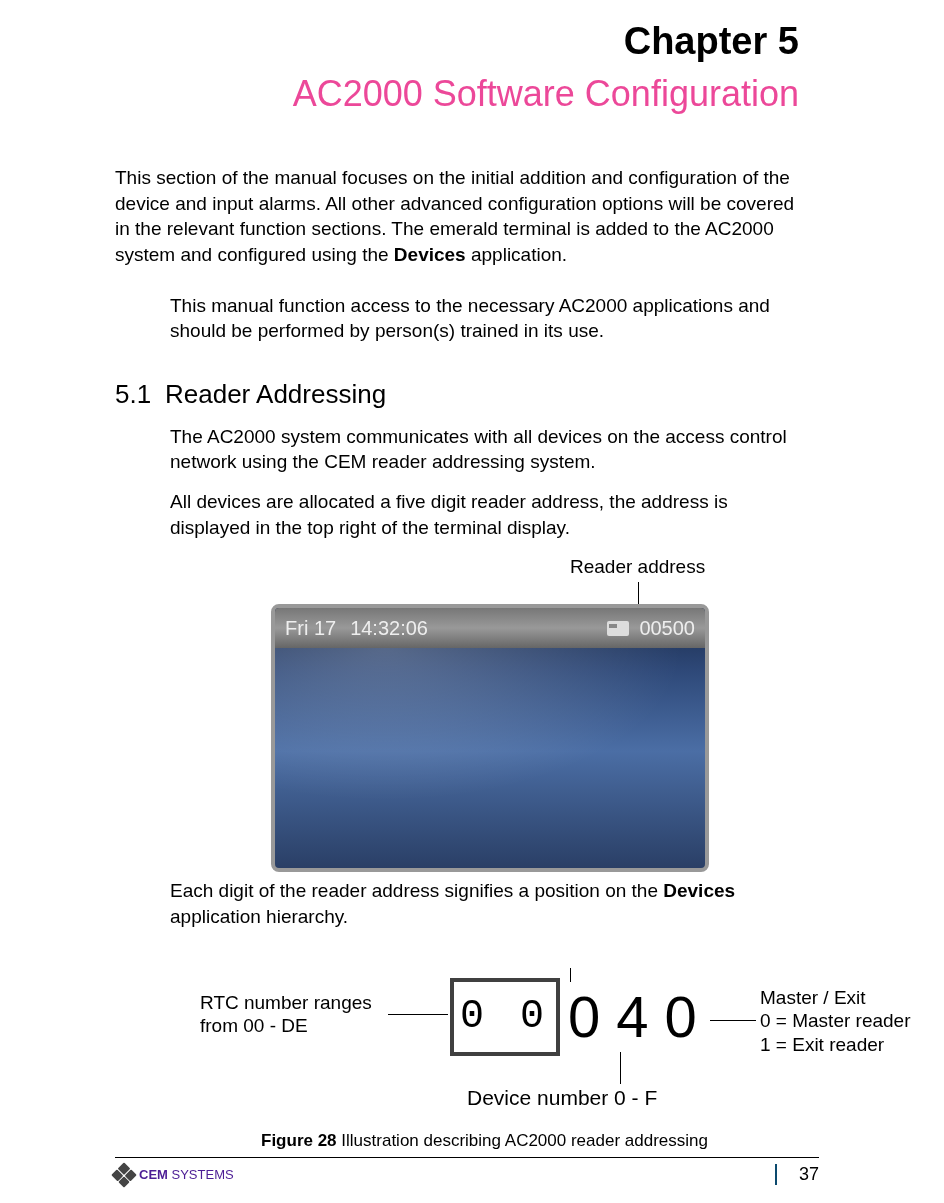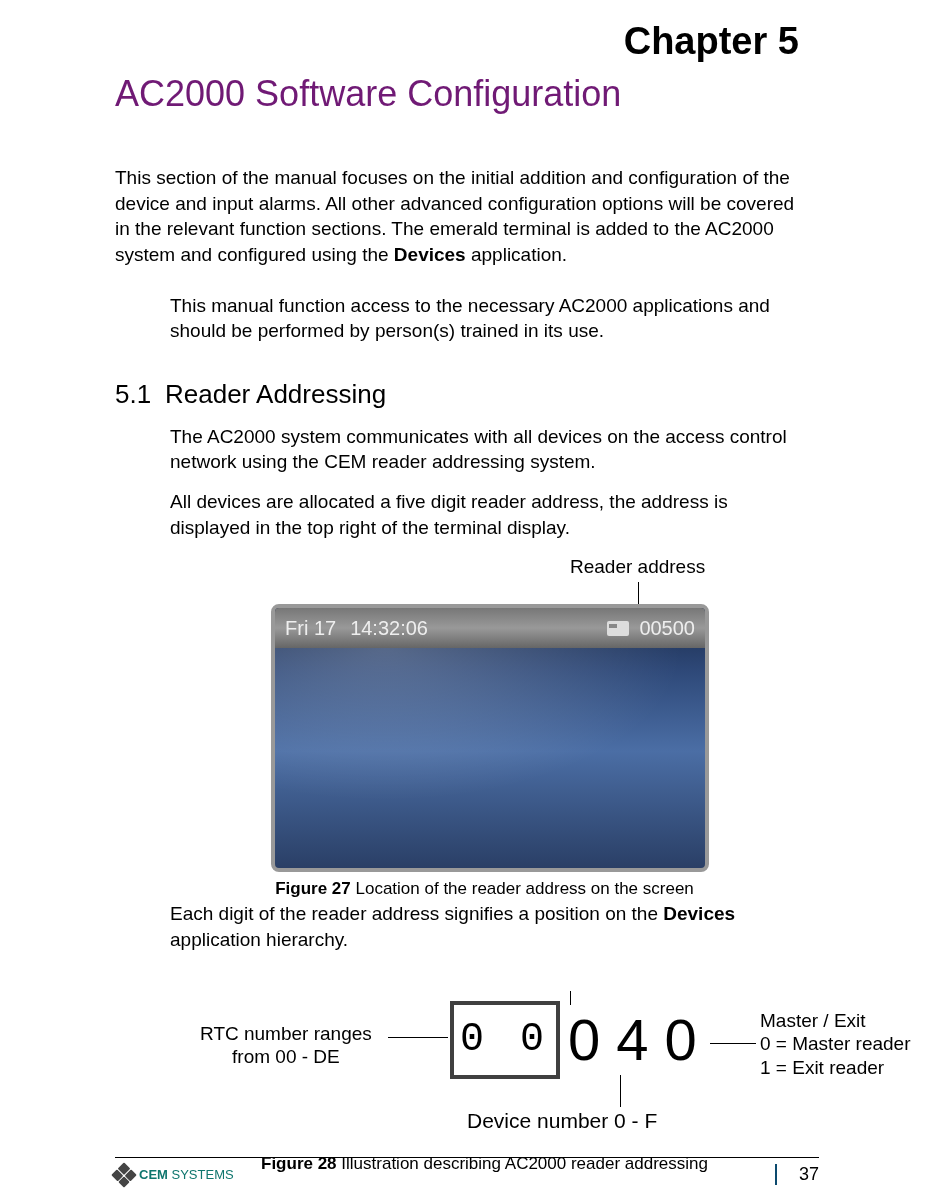--- a/index.html
+++ b/index.html
@@ -20,22 +20,22 @@
   .chapter-label {
     font-size: 38px;
     font-weight: bold;
     text-align: right;
     margin-top: 0;
     margin-bottom: 10px;
   }
   .chapter-title {
     font-size: 36px;
     font-weight: normal;
-    color: #701a75;
-    text-align: left;
+    color: #ec4899;
+    text-align: right;
     margin-bottom: 50px;
   }
   .intro {
     font-size: 19px;
     line-height: 1.35;
     margin-bottom: 25px;
   }
   .intro b { font-weight: bold; }
   .note-block {
     margin-left: 55px;
@@ -160,25 +160,25 @@
     margin: 10px auto 0 auto;
   }
   .group-label {
     position: absolute;
     top: 0px;
     left: 235px;
     font-size: 19px;
   }
   .rtc-label {
     position: absolute;
-    top: 55px;
+    top: 47px;
     left: 30px;
     font-size: 19px;
     line-height: 1.25;
-    text-align: center;
+    text-align: left;
   }
   .master-label {
     position: absolute;
     top: 42px;
     left: 590px;
     font-size: 19px;
     line-height: 1.25;
   }
   .digits {
     position: absolute;
@@ -226,21 +226,21 @@
     padding-top: 6px;
     display: flex;
     justify-content: space-between;
     align-items: center;
     font-size: 16px;
   }
   .footer-left {
     display: flex;
     align-items: center;
     gap: 6px;
-    color: #0f766e;
+    color: #4c1d95;
     font-size: 13px;
   }
   .footer-logo {
     width: 18px;
     height: 18px;
     transform: rotate(45deg);
     display: grid;
     grid-template-columns: 1fr 1fr;
     grid-template-rows: 1fr 1fr;
     gap: 1px;
@@ -289,23 +289,20 @@
             <span>14:32:06</span>
           </div>
           <div class="terminal-right">
             <span class="card-icon"></span>
             <span>00500</span>
           </div>
         </div>
         <div class="terminal-shine"></div>
       </div>
     </div>
-    <div class="caption">
-      <b>Figure 27</b><span> Location of the reader address on the screen</span>
-    </div>
 
     <p>
       <span>Each digit of the reader address signifies a position on the </span><b>Devices</b><span> application hierarchy.</span>
     </p>
 
     <div class="fig28-wrap">
 
       <div class="rtc-label">
         <span>RTC number ranges</span><br>
         <span>from 00 - DE</span>

